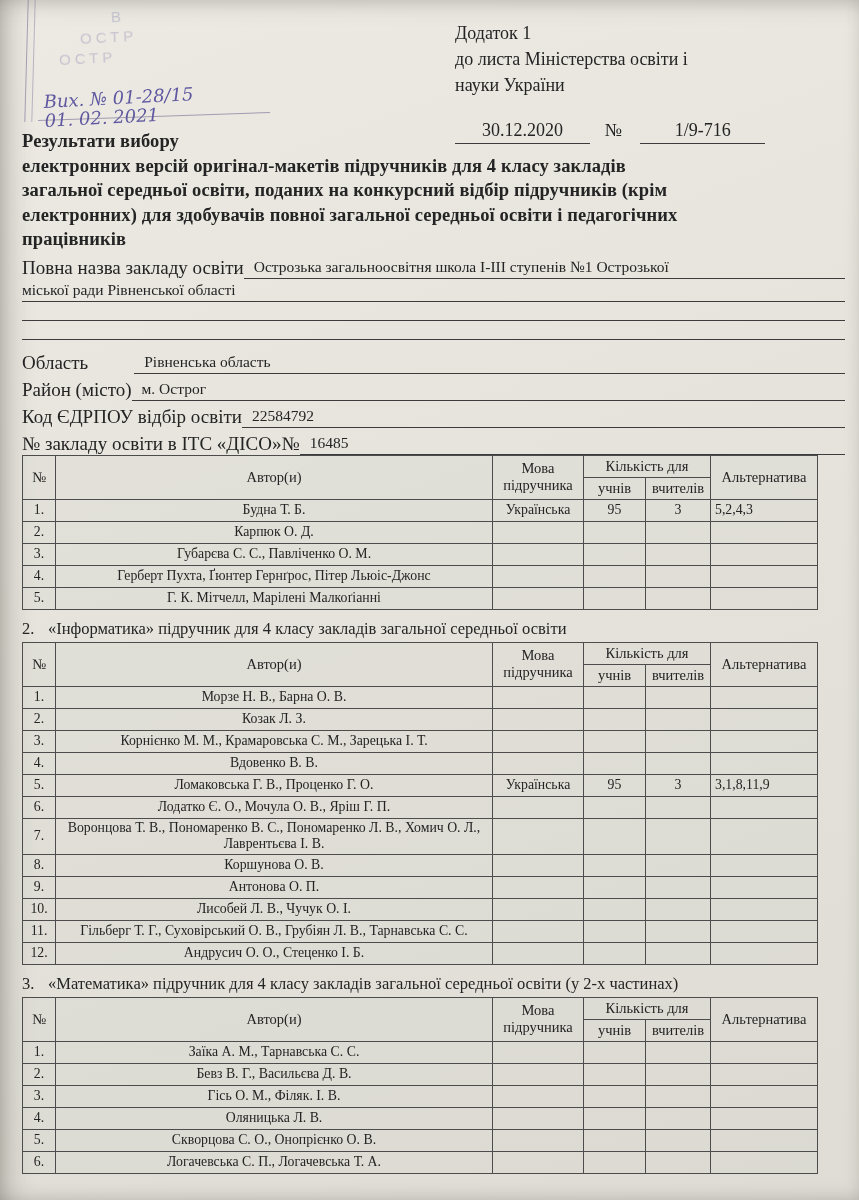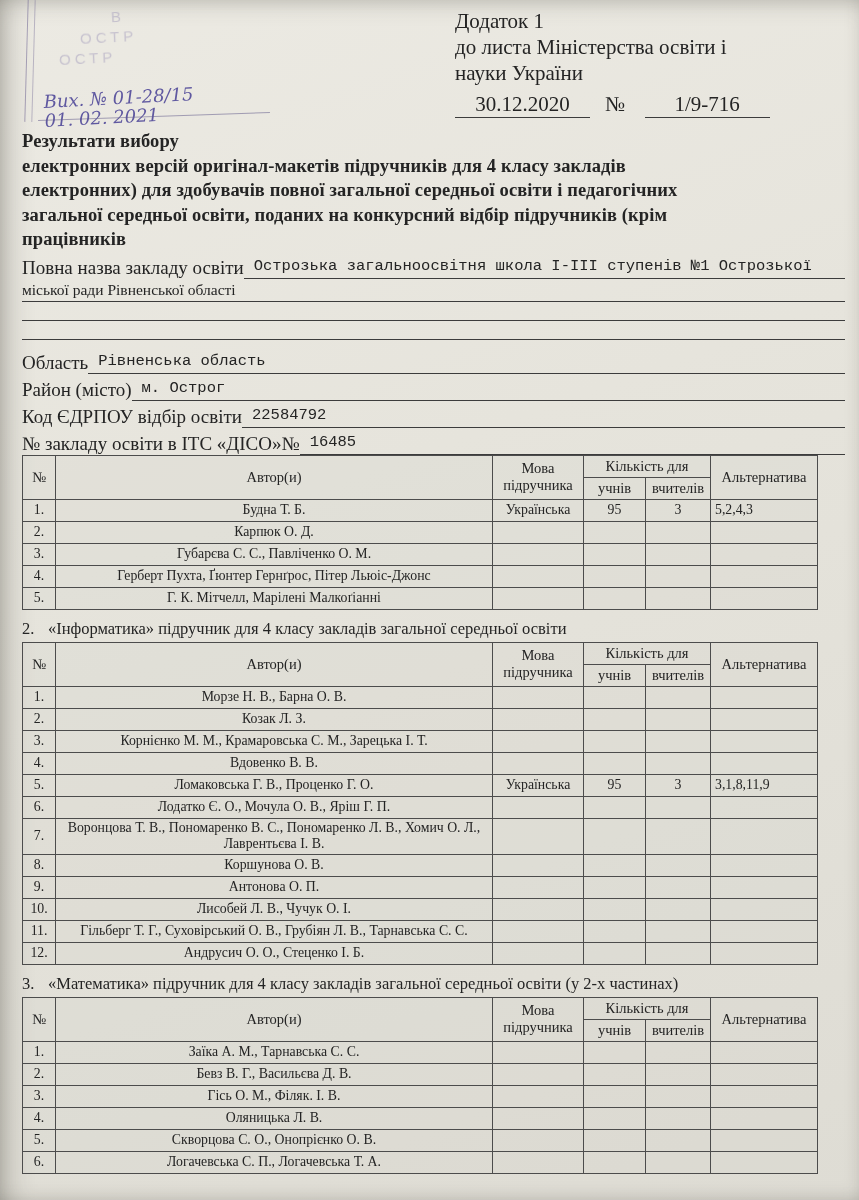--- a/index.html
+++ b/index.html
@@ -39,49 +39,49 @@
     font-style:italic;transform:rotate(-3deg);
     font-family:"DejaVu Serif",serif;white-space:nowrap;
   }
   .scan-stroke{
     position:absolute;left:38px;top:116px;width:232px;height:0;
     border-top:1.6px solid rgba(100,92,140,.55);
     transform:rotate(-2deg);
   }
   
   .hdr{
-    position:absolute;left:455px;top:8px;width:390px;
-    font-size:21px;line-height:26px;
-  }
-  .hdr .date-row{margin-top:5px;}
+    position:absolute;left:455px;top:20px;width:390px;
+    font-size:18px;line-height:26px;
+  }
+  .hdr .date-row{margin-top:19px;}
   .u{display:inline-block;border-bottom:1.6px solid #3c3c3c;text-align:center;}
   .u-date{width:135px;}
   .u-num{width:125px;margin-left:14px;}
   .no-sign{margin-left:10px;}
   
   .title{
     margin-top:121px;
     text-align:left;font-weight:bold;
     font-size:18.5px;line-height:24.5px;
     letter-spacing:.1px;
   }
   
   .form{}
   .fline{display:flex;align-items:flex-end;margin-top:4px;}
   .flabel{font-size:19px;white-space:nowrap;line-height:23px;}
   .fvalue{
     flex:1;border-bottom:1.6px solid #3c3c3c;
-    font-size:15.5px;line-height:21px;padding:0 0 1px 10px;white-space:nowrap;font-family:Liberation Mono, monospace;
+    font-size:15.5px;line-height:21px;padding:0 0 1px 10px;white-space:nowrap;
   }
   .fullline{
     border-bottom:1.6px solid #3c3c3c;
     font-size:15.5px;line-height:21px;min-height:21px;padding-bottom:1px;
   }
   .blankline{border-bottom:1.6px solid #3c3c3c;height:18px;}
-  .gap-top{margin-top:11px;}
+  .gap-top{margin-top:11px;gap:46px;}
   
   .section-heading{
     font-size:16.5px;line-height:20px;margin:9px 0 3px 0;white-space:nowrap;
   }
   .num-prefix{display:inline-block;width:26px;}
   table.tbl{
     border-collapse:collapse;width:795px;table-layout:fixed;
     background:rgba(210,210,202,.25);
   }
   .tbl th,.tbl td{
@@ -131,22 +131,22 @@
     <div class="date-row">
       <span class="u u-date">30.12.2020</span>
       <span class="no-sign">№</span>
       <span class="u u-num">1/9-716</span>
     </div>
   </div>
 
   <div class="title">
     <div>Результати вибору</div>
     <div>електронних версій оригінал-макетів підручників для 4 класу закладів</div>
+    <div>загальної середньої освіти, поданих на конкурсний відбір підручників (крім</div>
     <div>електронних) для здобувачів повної загальної середньої освіти і педагогічних</div>
-    <div>загальної середньої освіти, поданих на конкурсний відбір підручників (крім</div>
     <div>працівників</div>
   </div>
 
   <div class="form">
     <div class="fline">
       <span class="flabel">Повна назва закладу освіти</span>
       <span class="fvalue">Острозька загальноосвітня школа І-ІІІ ступенів №1 Острозької</span>
     </div>
     <div class="fullline">міської ради Рівненської області</div>
     <div class="blankline"></div>

